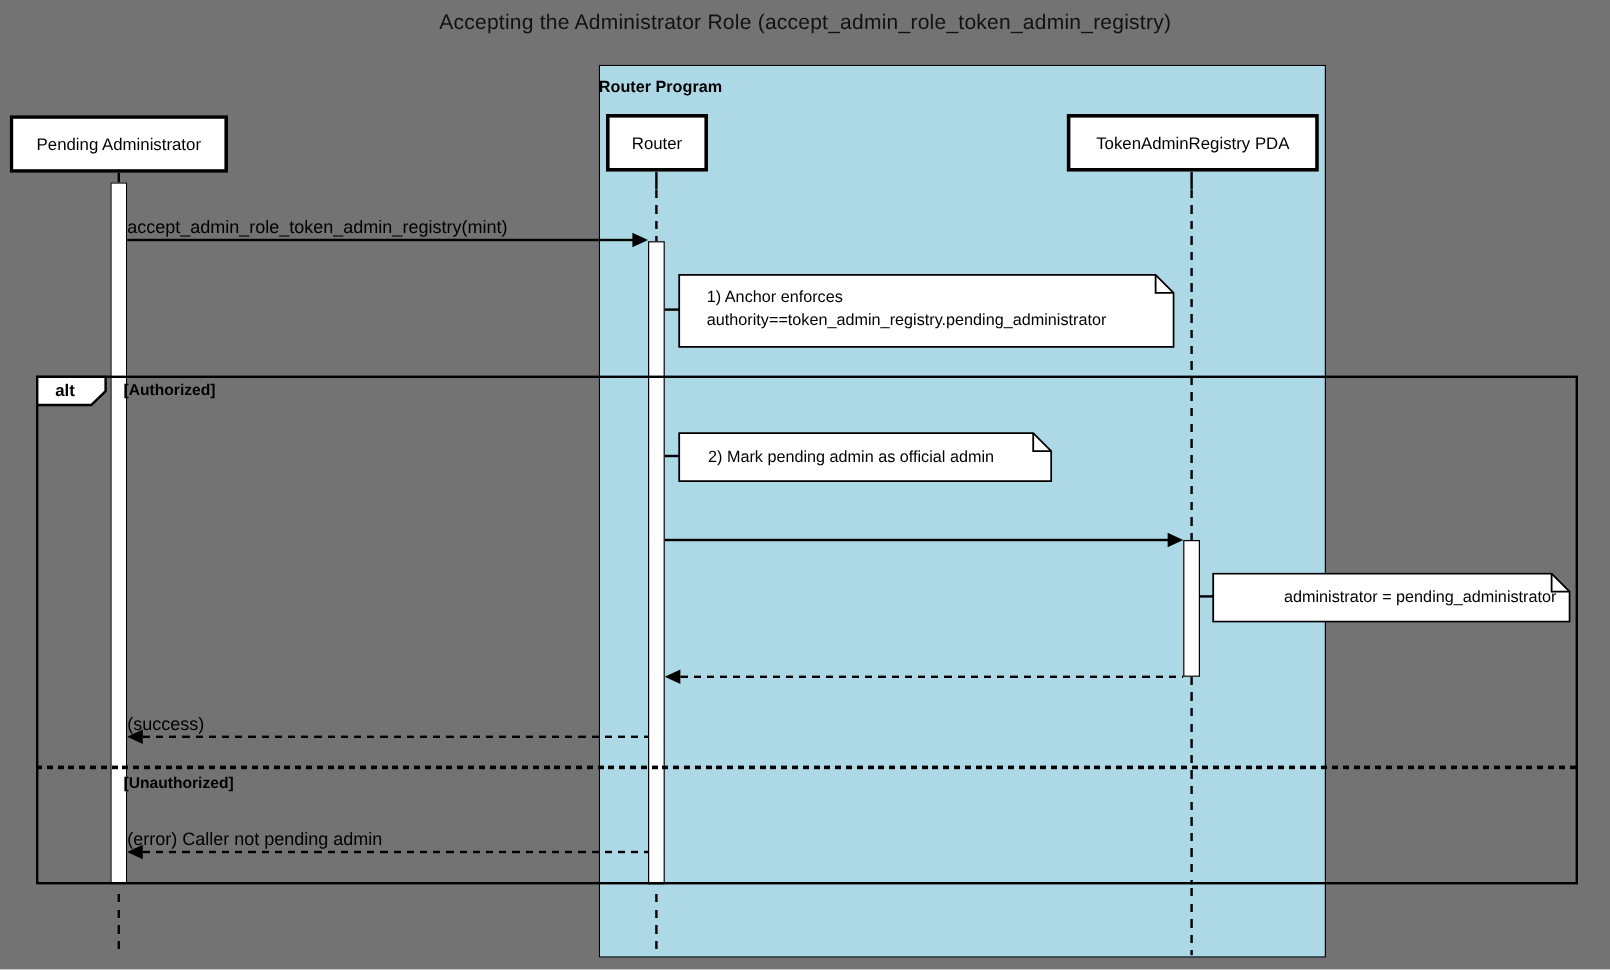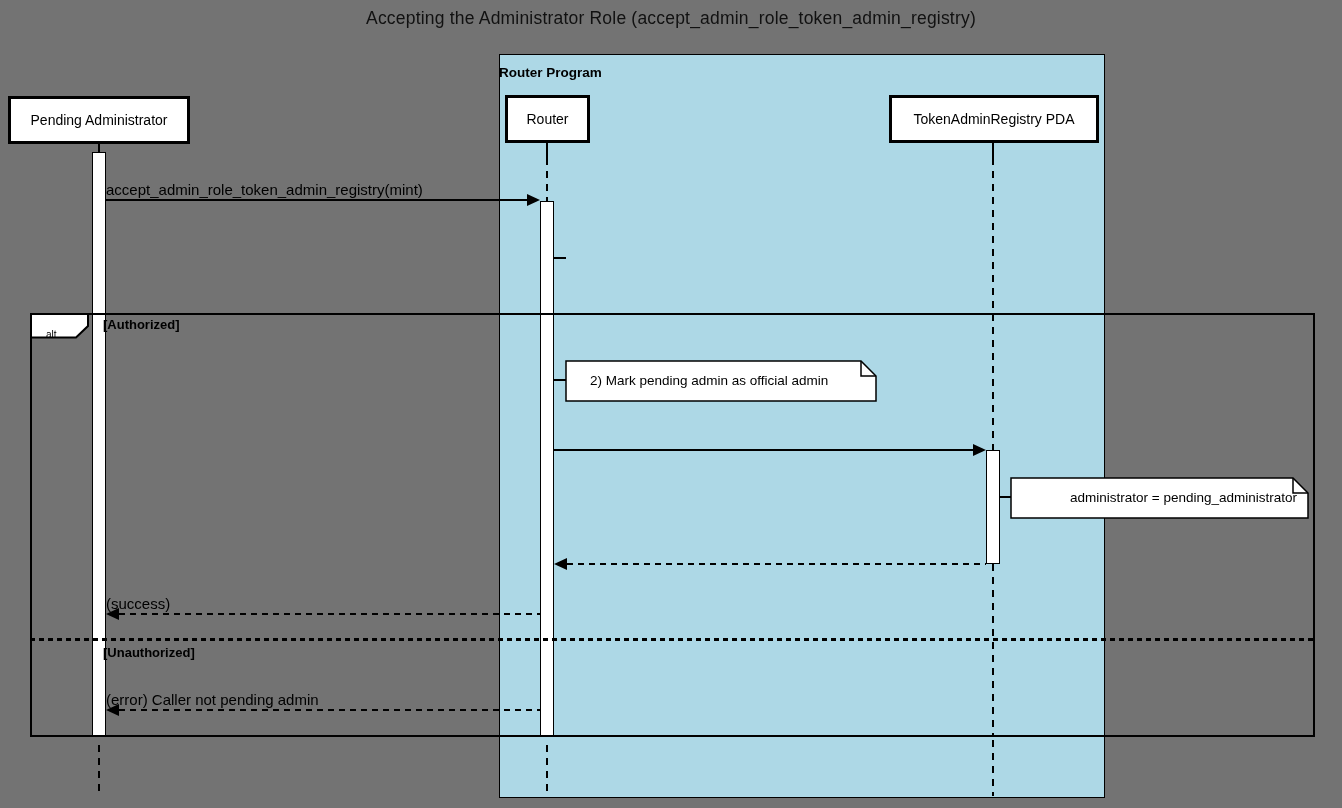--- a/index.html
+++ b/index.html
@@ -31,21 +31,21 @@
   }
   .vline-solid{width:2px;background:#000;z-index:2;}
   .activation{
     background:#fff;border:1.5px solid #000;box-sizing:border-box;width:14px;z-index:3;
   }
   .frame{
     border:2px solid #000;box-sizing:border-box;background:transparent;z-index:5;
   }
   .frame-tab{z-index:6;}
   .frame-tab-label{
-    z-index:7;font-weight:normal;font-size:10px;margin-top:12px;
+    z-index:7;font-weight:bold;font-size:14px;
   }
   .guard{
     z-index:6;font-weight:bold;font-size:13px;
   }
   .divider{
     height:2.5px;background:repeating-linear-gradient(90deg,#000 0 5px,transparent 5px 9px);
     z-index:5;
   }
   .hline-solid{height:1.5px;background:#000;z-index:6;}
   .hline-dashed{
@@ -95,20 +95,28 @@
   </div>
   <div class="abs participant" style="left:889px;top:95px;width:210px;height:48px;">
     <span>TokenAdminRegistry PDA</span>
   </div>
 
   <div class="abs msg-label" style="left:106px;top:181px;width:434px;">accept_admin_role_token_admin_registry(mint)</div>
   <div class="abs hline-solid" style="left:106px;top:199px;width:423px;"></div>
   <div class="abs arrowhead arrow-right" style="left:527px;top:194px;"></div>
 
   <div class="abs hline-solid" style="left:554px;top:257px;width:12px;"></div>
+  <div class="abs note" style="left:565px;top:228px;">
+    <svg width="414" height="62">
+      <path d="M1,1 H398 L413,16 V61 H1 Z" fill="#FFFFFF" stroke="#000" stroke-width="1.5"></path>
+      <path d="M398,1 V16 H413" fill="none" stroke="#000" stroke-width="1.5"></path>
+    </svg>
+    <div class="note-text" style="left:24px;top:10px;">1) Anchor enforces</div>
+    <div class="note-text" style="left:24px;top:29px;">authority==token_admin_registry.pending_administrator</div>
+  </div>
 
   <div class="abs frame" style="left:30px;top:313px;width:1285px;height:424px;"></div>
   <div class="abs frame-tab" style="left:30px;top:313px;">
     <svg width="62" height="27">
       <path d="M1,1 H58 V13 L46,24.5 H1 Z" fill="#FFFFFF" stroke="#000" stroke-width="2"></path>
     </svg>
   </div>
   <div class="abs frame-tab-label" style="left:46px;top:317px;">alt</div>
   <div class="abs guard" style="left:103px;top:317px;">[Authorized]</div>
   <div class="abs divider" style="left:30px;top:638px;width:1285px;"></div>

